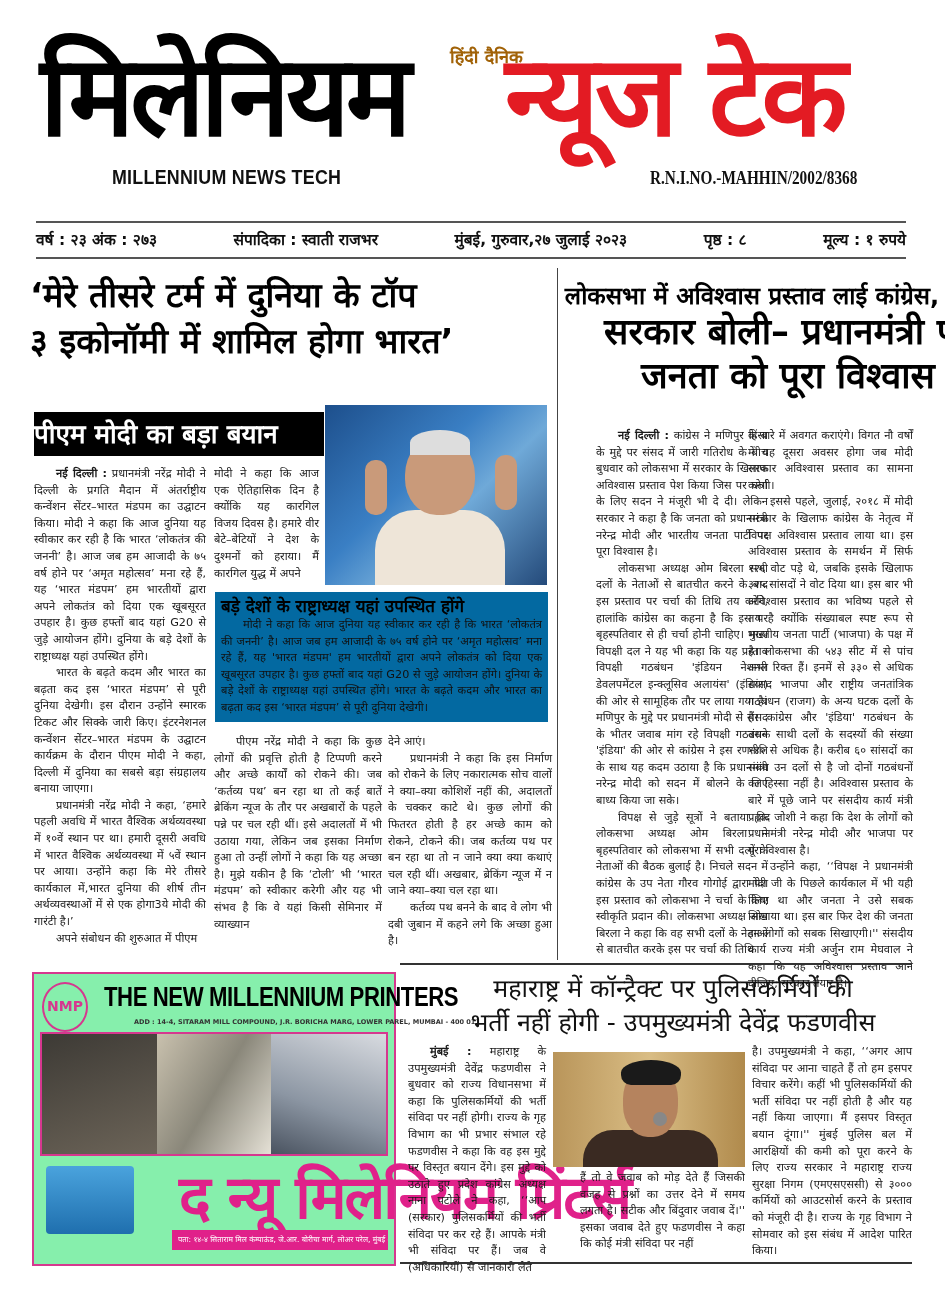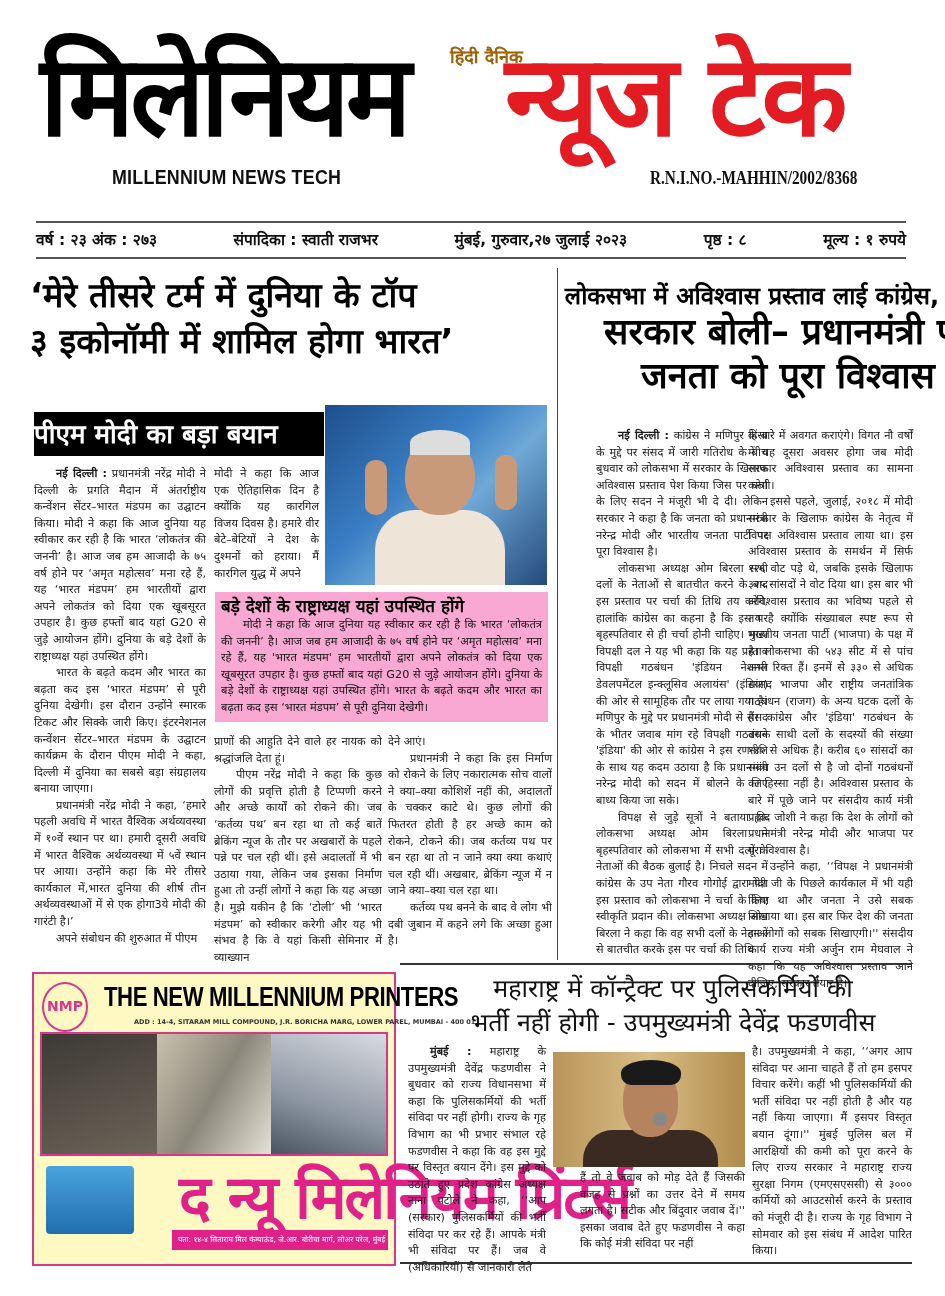--- a/index.html
+++ b/index.html
@@ -21,27 +21,27 @@
   .photo-modi{left:325px;top:405px;width:222px;height:180px;background:linear-gradient(135deg,#1d4f8c 0%,#3a7fc4 40%,#6fa9d8 60%,#244a7a 100%);overflow:hidden;}
   .photo-modi .face{position:absolute;left:80px;top:30px;width:70px;height:80px;border-radius:50% 50% 45% 45%;background:#c99a7a;}
   .photo-modi .hair{position:absolute;left:85px;top:25px;width:60px;height:25px;border-radius:50% 50% 0 0;background:#ddd;}
   .photo-modi .body{position:absolute;left:50px;top:105px;width:130px;height:90px;border-radius:40px 40px 0 0;background:#eee5d8;}
   .photo-modi .hand1{position:absolute;left:40px;top:55px;width:22px;height:55px;border-radius:10px;background:#c99a7a;}
   .photo-modi .hand2{position:absolute;left:170px;top:50px;width:22px;height:55px;border-radius:10px;background:#c99a7a;}
   .col{font-size:11.2px;line-height:16.6px;text-align:justify;color:#1a1a1a;}
   .col p{margin:0;text-indent:22px;}
   .col p.noind{text-indent:0;}
   .col b{font-weight:bold;}
-  .box-blue{left:215px;top:592px;width:333px;height:130px;background:#f9a8d4;box-sizing:border-box;padding:2px 6px;}
+  .box-blue{left:215px;top:592px;width:333px;height:130px;background:#0369a1;box-sizing:border-box;padding:2px 6px;}
   .box-blue .bt{font-size:17px;font-weight:bold;color:#000;white-space:nowrap;}
   .box-blue .bb{font-size:11.2px;line-height:16.6px;text-align:justify;}
   .vline{background:#444;width:1px;}
   .hline{background:#333;height:2px;}
   
-  .ad{left:32px;top:972px;width:364px;height:294px;border:2px solid #d6378f;box-sizing:border-box;background:#fef9c3;}
+  .ad{left:32px;top:972px;width:364px;height:294px;border:2px solid #d6378f;box-sizing:border-box;background:#86efac;}
   .ad-logo{left:8px;top:8px;width:42px;height:46px;border:2px solid #d6378f;border-radius:50%;color:#d6378f;font-size:14px;font-weight:bold;text-align:center;line-height:44px;}
   .ad-title{left:70px;top:8px;width:290px;font-family:"Liberation Sans",sans-serif;font-weight:bold;font-size:27px;letter-spacing:-0.5px;transform:scaleX(0.82);transform-origin:left top;white-space:nowrap;color:#000;}
   .ad-addr{left:100px;top:44px;font-size:6.5px;font-weight:bold;color:#333;white-space:nowrap;}
   .ad-photos{left:6px;top:58px;width:344px;height:120px;border:2px solid #d6378f;display:flex;}
   .ad-photos div{flex:1;}
   .ad-machine{left:12px;top:192px;width:88px;height:68px;background:linear-gradient(180deg,#4aa3dd,#1f6fae);border-radius:4px;}
   .ad-hindi{left:145px;top:180px;font-size:60px;font-weight:bold;color:#e0218a;white-space:nowrap;letter-spacing:-2px;}
   .ad-pink{left:138px;top:256px;width:216px;height:20px;background:#e0218a;color:#fff;font-size:7.5px;line-height:20px;padding-left:6px;box-sizing:border-box;white-space:nowrap;overflow:hidden;}
   .head3{left:404px;top:972px;width:538px;text-align:center;font-size:25px;line-height:34px;color:#111;}
   .photo-fad{left:553px;top:1052px;width:192px;height:115px;background:linear-gradient(90deg,#b9955a,#d9bd85 50%,#b08a4c);overflow:hidden;}
@@ -94,21 +94,20 @@
 </div>
 
 <div class="abs box-blue">
   <div class="bt">बड़े देशों के राष्ट्राध्यक्ष यहां उपस्थित होंगे</div>
   <div class="bb">
       <p style="margin:0;text-indent:22px;">मोदी ने कहा कि आज दुनिया यह स्वीकार कर रही है कि भारत ‘लोकतंत्र की जननी’ है। आज जब हम आजादी के ७५ वर्ष होने पर ‘अमृत महोत्सव’ मना रहे हैं, यह 'भारत मंडपम' हम भारतीयों द्वारा अपने लोकतंत्र को दिया एक खूबसूरत उपहार है। कुछ हफ्तों बाद यहां G20 से जुड़े आयोजन होंगे। दुनिया के बड़े देशों के राष्ट्राध्यक्ष यहां उपस्थित होंगे। भारत के बढ़ते कदम और भारत का बढ़ता कद इस ‘भारत मंडपम’ से पूरी दुनिया देखेगी।</p>
     </div>
 </div>
 
 <div class="abs col" style="left:214px;top:734px;width:168px;">
-  <p class="noind">प्राणों की आहुति देने वाले हर नायक को श्रद्धांजलि देता हूं।</p>
   <p>पीएम नरेंद्र मोदी ने कहा कि कुछ लोगों की प्रवृत्ति होती है टिप्पणी करने और अच्छे कार्यों को रोकने की। जब ‘कर्तव्य पथ’ बन रहा था तो कई बातें ब्रेकिंग न्यूज के तौर पर अखबारों के पहले पन्ने पर चल रही थीं। इसे अदालतों में भी उठाया गया, लेकिन जब इसका निर्माण हुआ तो उन्हीं लोगों ने कहा कि यह अच्छा है। मुझे यकीन है कि ‘टोली’ भी ‘भारत मंडपम’ को स्वीकार करेगी और यह भी संभव है कि वे यहां किसी सेमिनार में व्याख्यान</p>
 </div>
 
 <div class="abs col" style="left:388px;top:734px;width:164px;">
   <p class="noind">देने आएं।</p>
   <p>प्रधानमंत्री ने कहा कि इस निर्माण को रोकने के लिए नकारात्मक सोच वालों ने क्या–क्या कोशिशें नहीं की, अदालतों के चक्कर काटे थे। कुछ लोगों की फितरत होती है हर अच्छे काम को रोकने, टोकने की। जब कर्तव्य पथ पर बन रहा था तो न जाने क्या क्या कथाएं चल रही थीं। अखबार, ब्रेकिंग न्यूज में न जाने क्या–क्या चल रहा था।</p>
   <p>कर्तव्य पथ बनने के बाद वे लोग भी दबी जुबान में कहने लगे कि अच्छा हुआ है।</p>
 </div>
 
 <div class="abs vline" style="left:557px;top:268px;height:692px;"></div>

